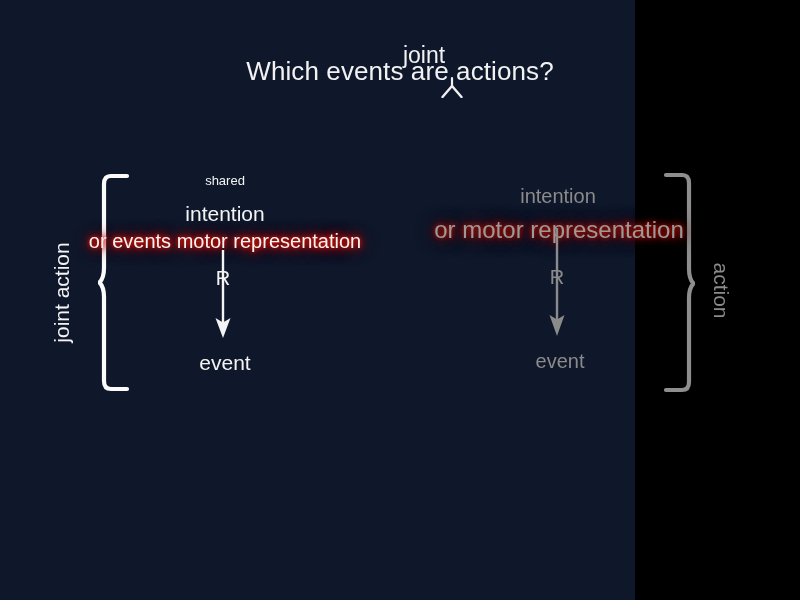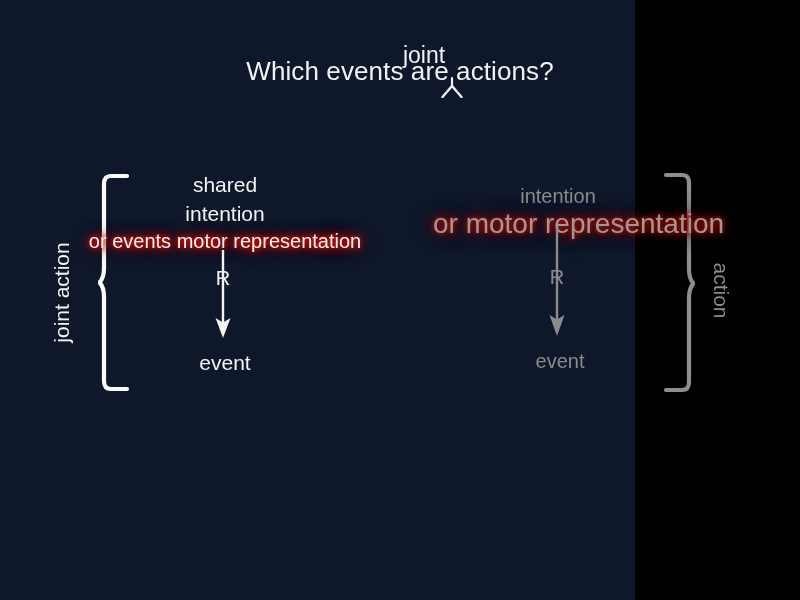--- a/index.html
+++ b/index.html
@@ -102,39 +102,39 @@
     left: 0; right: 0; top: 2px; bottom: 2px;
     background: radial-gradient(ellipse at center, rgba(150,12,0,0.95) 0%, rgba(96,8,0,0.80) 55%, rgba(40,3,0,0.25) 100%);
     border-radius: 3px;
     z-index: -1;
     filter: blur(1.2px);
   }
 
   
   #left-line-shared {
     left: 130px; top: 174px; width: 190px;
-    font-size: 21px;
+    font-size: 13px;
   }
   #left-line-intention {
     left: 130px; top: 203px; width: 190px;
     font-size: 21px;
   }
   #left-line-smr {
     left: 46px; top: 230px; width: 358px;
     font-size: 20px;
   }
 
   
   #right-line-intention {
     left: 468px; top: 186px; width: 180px;
     font-size: 20px;
   }
   #right-line-mr {
-    left: 426px; top: 208px; width: 266px;
-    font-size: 28px;
+    left: 426px; top: 216px; width: 266px;
+    font-size: 24px;
   }
 
   
   .arrow-svg { position: absolute; }
   #left-arrow  { left: 206px; top: 250px; }
   #right-arrow { left: 540px; top: 228px; }
 
   .r-label {
     position: absolute;
     font-size: 20px;

